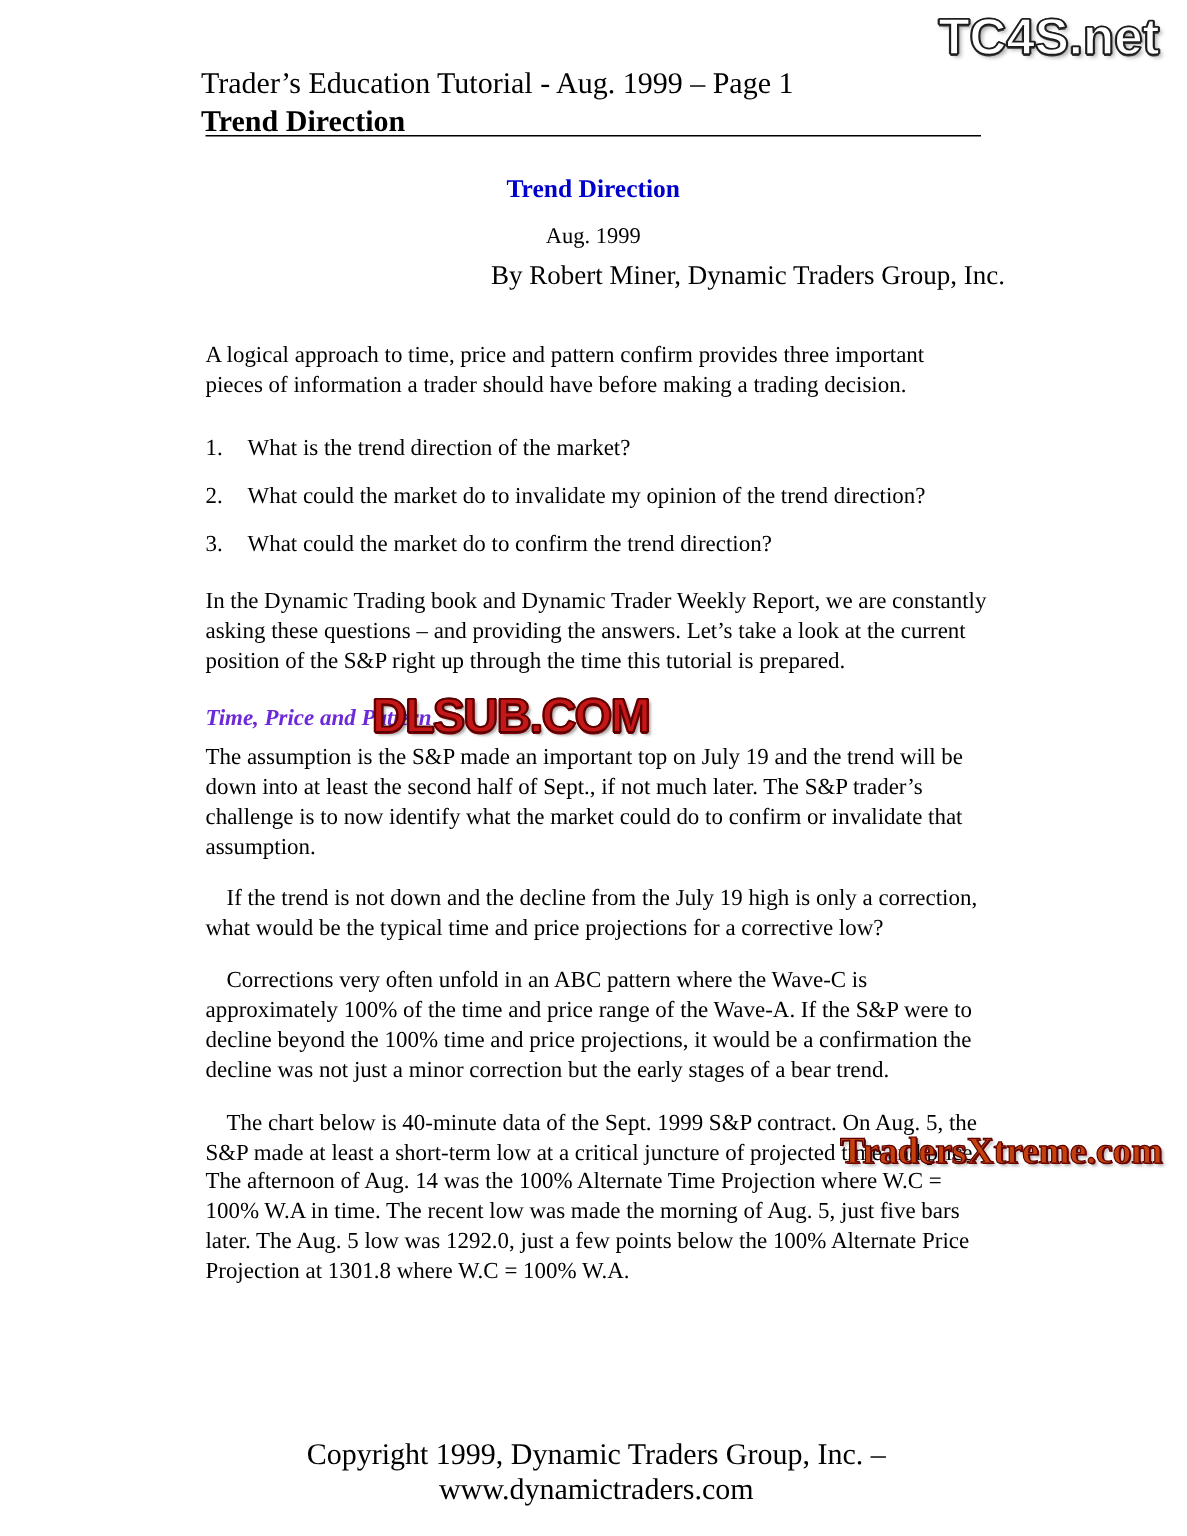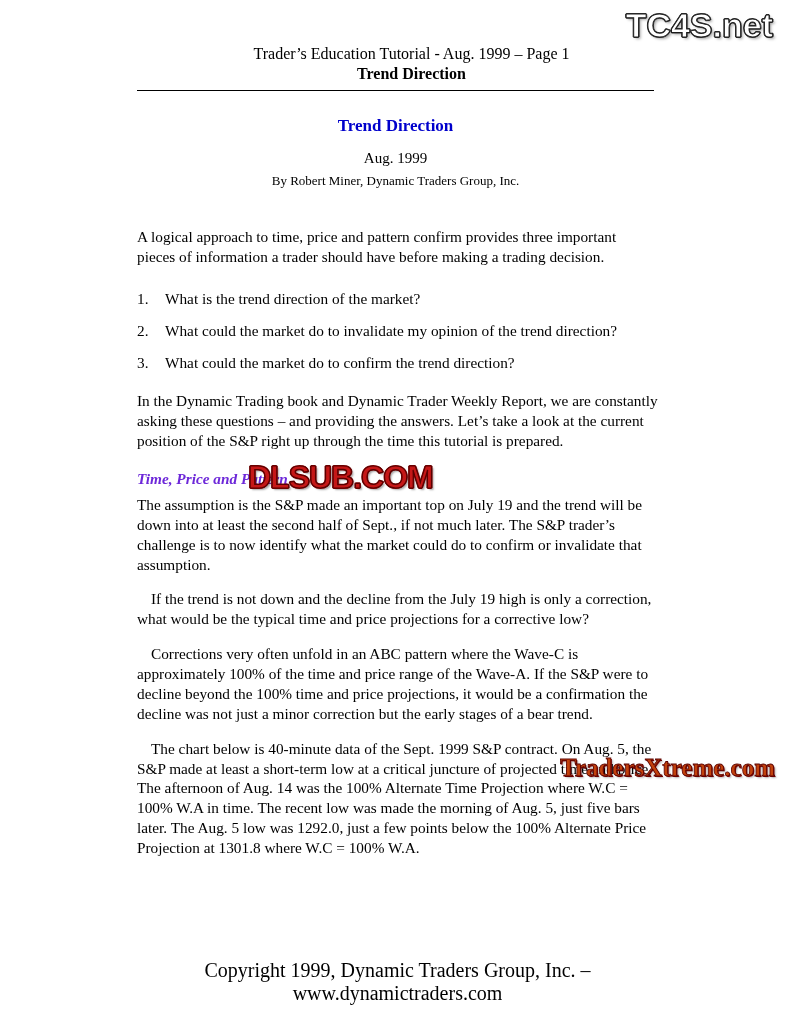--- a/index.html
+++ b/index.html
@@ -68,24 +68,24 @@
     text-shadow:
        1px 1px 0 #7b0000, 2px 2px 2px rgba(0,0,0,0.3);
     z-index: 20;
     white-space: nowrap;
   }
 
   
   .header {
     position: absolute;
     top: 44px;
-    left: 153px;
-    width: 517px;
-    text-align: center;
-    font-size: 16px;
+    left: 134px;
+    width: 517px;
+    text-align: left;
+    font-size: 20px;
     line-height: 1.25;
   }
   .header .line2 {
     font-weight: bold;
   }
   .header-rule {
     position: absolute;
     top: 90px;
     left: 137px;
     width: 517px;
@@ -107,24 +107,24 @@
     position: absolute;
     top: 150px;
     left: 137px;
     width: 517px;
     text-align: center;
     font-size: 15px;
   }
   .byline {
     position: absolute;
     top: 173px;
-    left: 137px;
-    width: 517px;
-    text-align: center;
-    font-size: 13px;
+    left: 153px;
+    width: 517px;
+    text-align: right;
+    font-size: 18px;
   }
 
   
   .body {
     position: absolute;
     top: 227px;
     left: 137px;
     width: 521px;
     font-size: 15.3px;
     line-height: 1.30;

